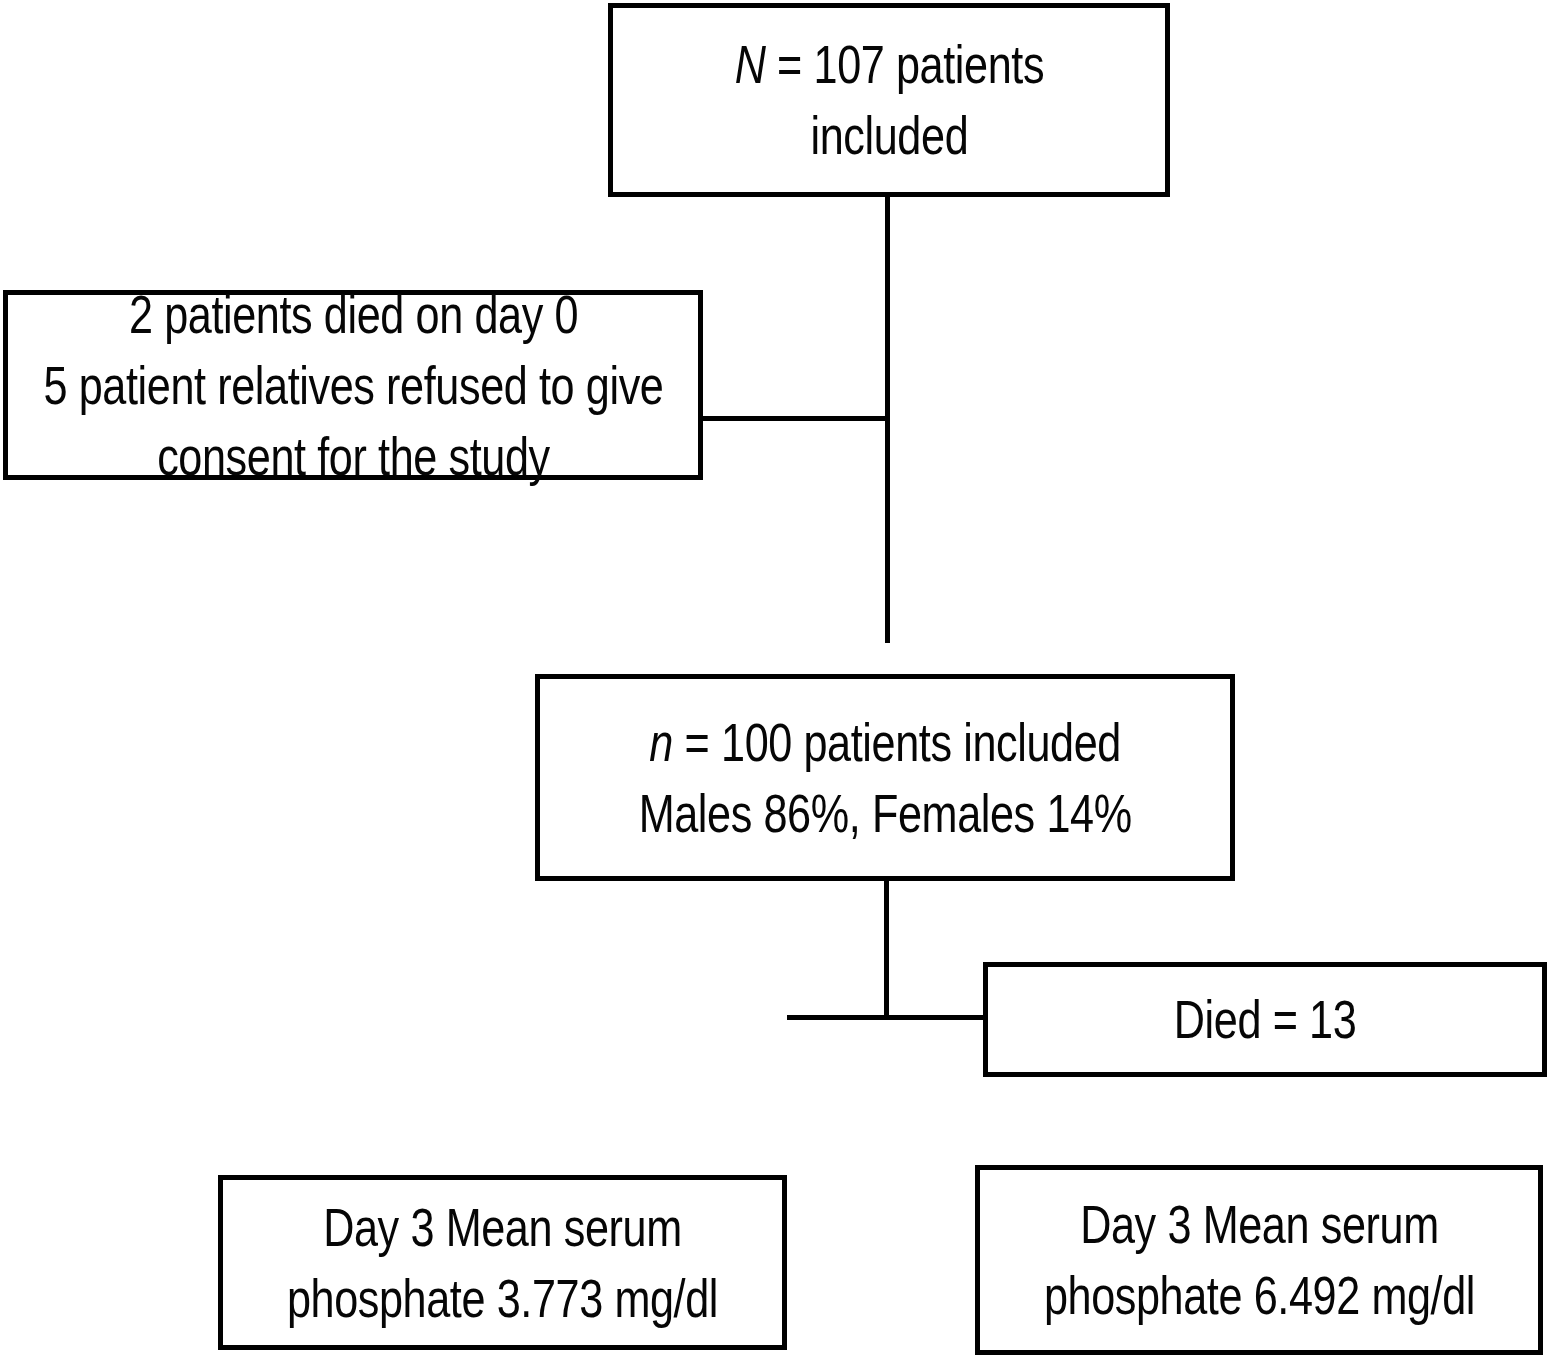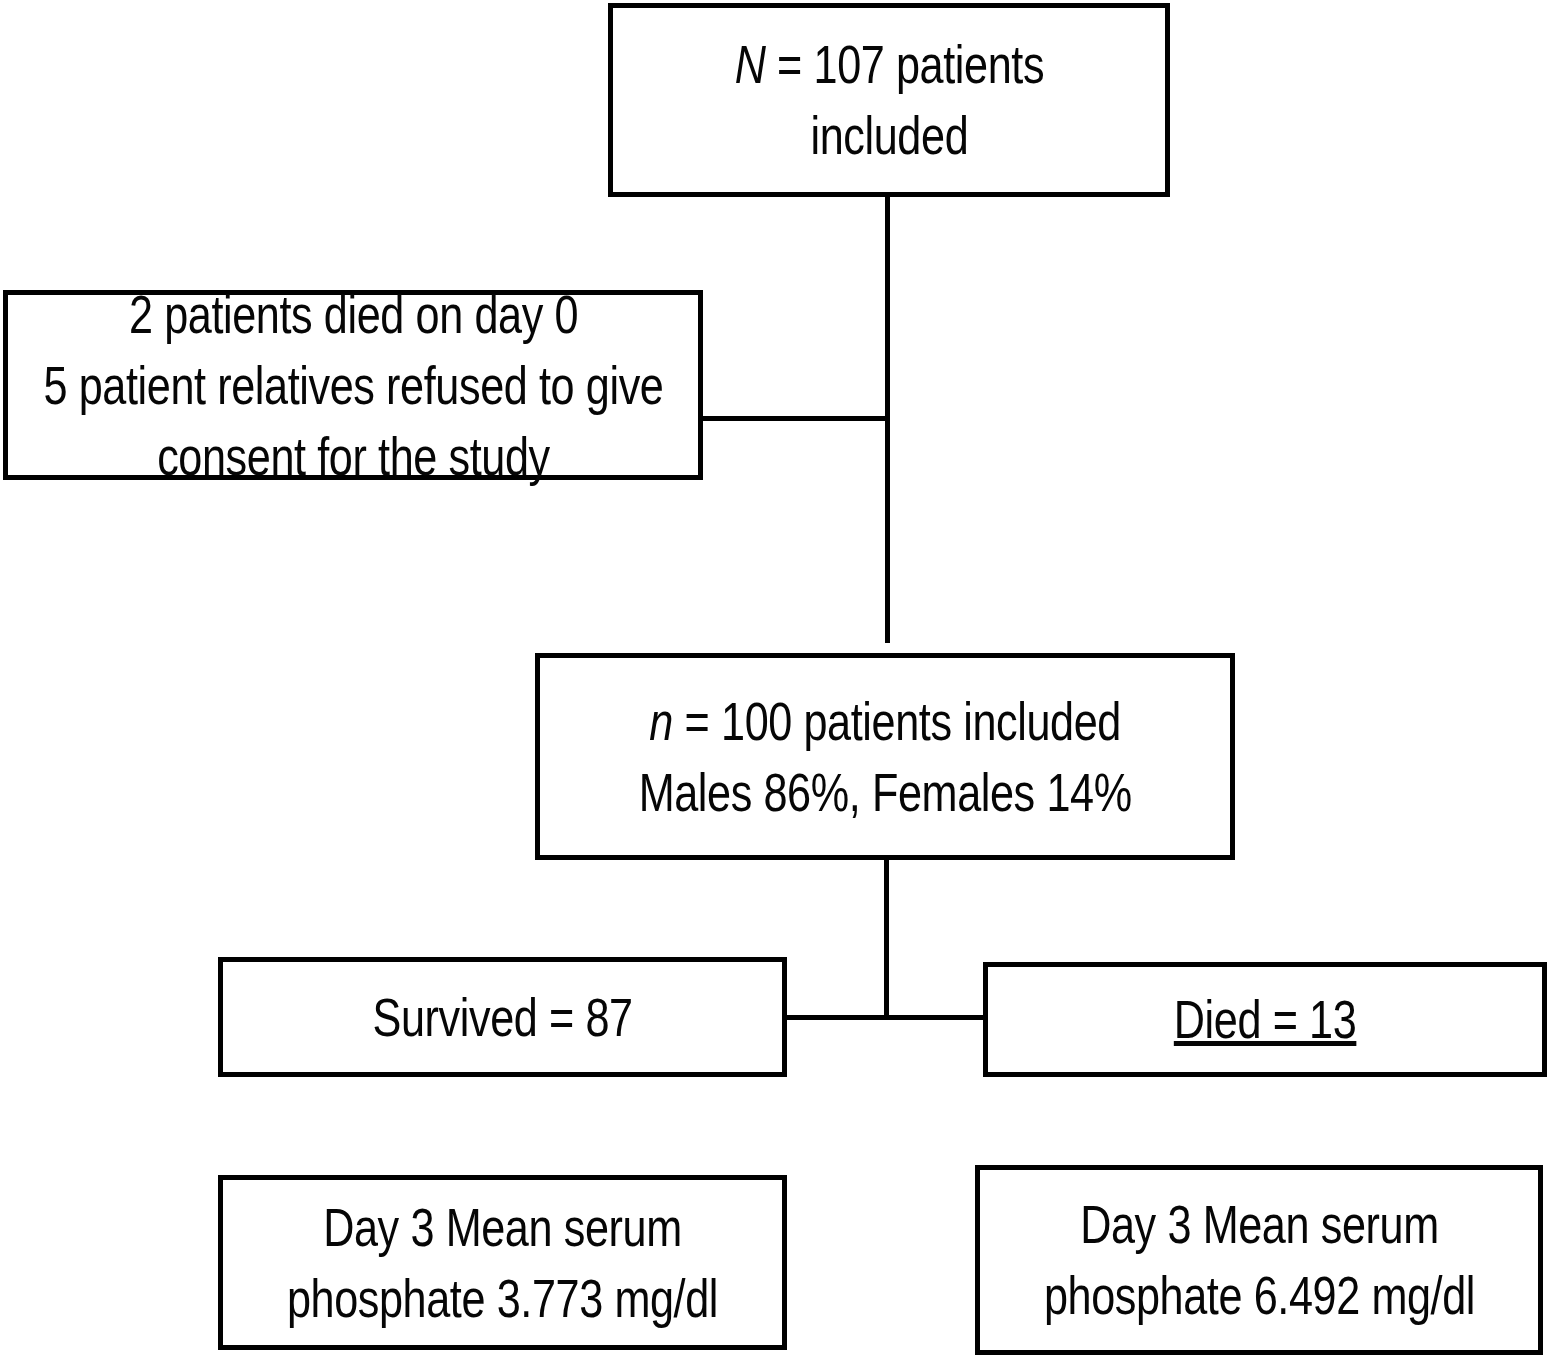--- a/index.html
+++ b/index.html
@@ -37,23 +37,23 @@
   }
   .txt .var { font-style: italic; }
   .connector {
     position: absolute;
     background: #000000;
   }
 
   
   #box-total          { left: 608px;  top: 3px;    width: 562px; height: 194px; }
   #box-excluded       { left: 3px;    top: 290px;  width: 700px; height: 190px; }
-  #box-cohort         { left: 535px;  top: 653px;  width: 700px; height: 207px; }
+  #box-cohort         { left: 535px;  top: 674px;  width: 700px; height: 207px; }
   #box-survived       { left: 218px;  top: 957px;  width: 569px; height: 120px; }
-  #box-died           { left: 983px;  top: 962px;  width: 564px; height: 115px; text-decoration: underline; }
+  #box-died           { left: 983px;  top: 962px;  width: 564px; height: 115px; }
   #box-survived-phos  { left: 218px;  top: 1175px; width: 569px; height: 175px; }
   #box-died-phos      { left: 975px;  top: 1165px; width: 568px; height: 190px; }
 
   
   #conn-v-top         { left: 885px; top: 197px;  width: 5px;   height: 446px; }
   #conn-h-excluded    { left: 703px; top: 416px;  width: 187px; height: 5px;   }
   #conn-v-cohort      { left: 884px; top: 850px;  width: 5px;   height: 170px; }
   #conn-h-outcomes    { left: 787px; top: 1015px; width: 196px; height: 5px;   }
 </style>
 </head>
@@ -81,25 +81,20 @@
     </div>
   </div>
 
   <div class="box" id="box-cohort">
     <div class="txt">
       <div><span class="var">n</span><span> = 100 patients included</span></div>
       <div>Males 86%, Females 14%</div>
     </div>
   </div>
 
-  <div class="box" id="box-survived">
-    <div class="txt">
-      <div>Survived = 87</div>
-    </div>
-  </div>
 
   <div class="box" id="box-died">
     <div class="txt">
       <div>Died = 13</div>
     </div>
   </div>
 
   <div class="box" id="box-survived-phos">
     <div class="txt">
       <div>Day 3 Mean serum</div>

